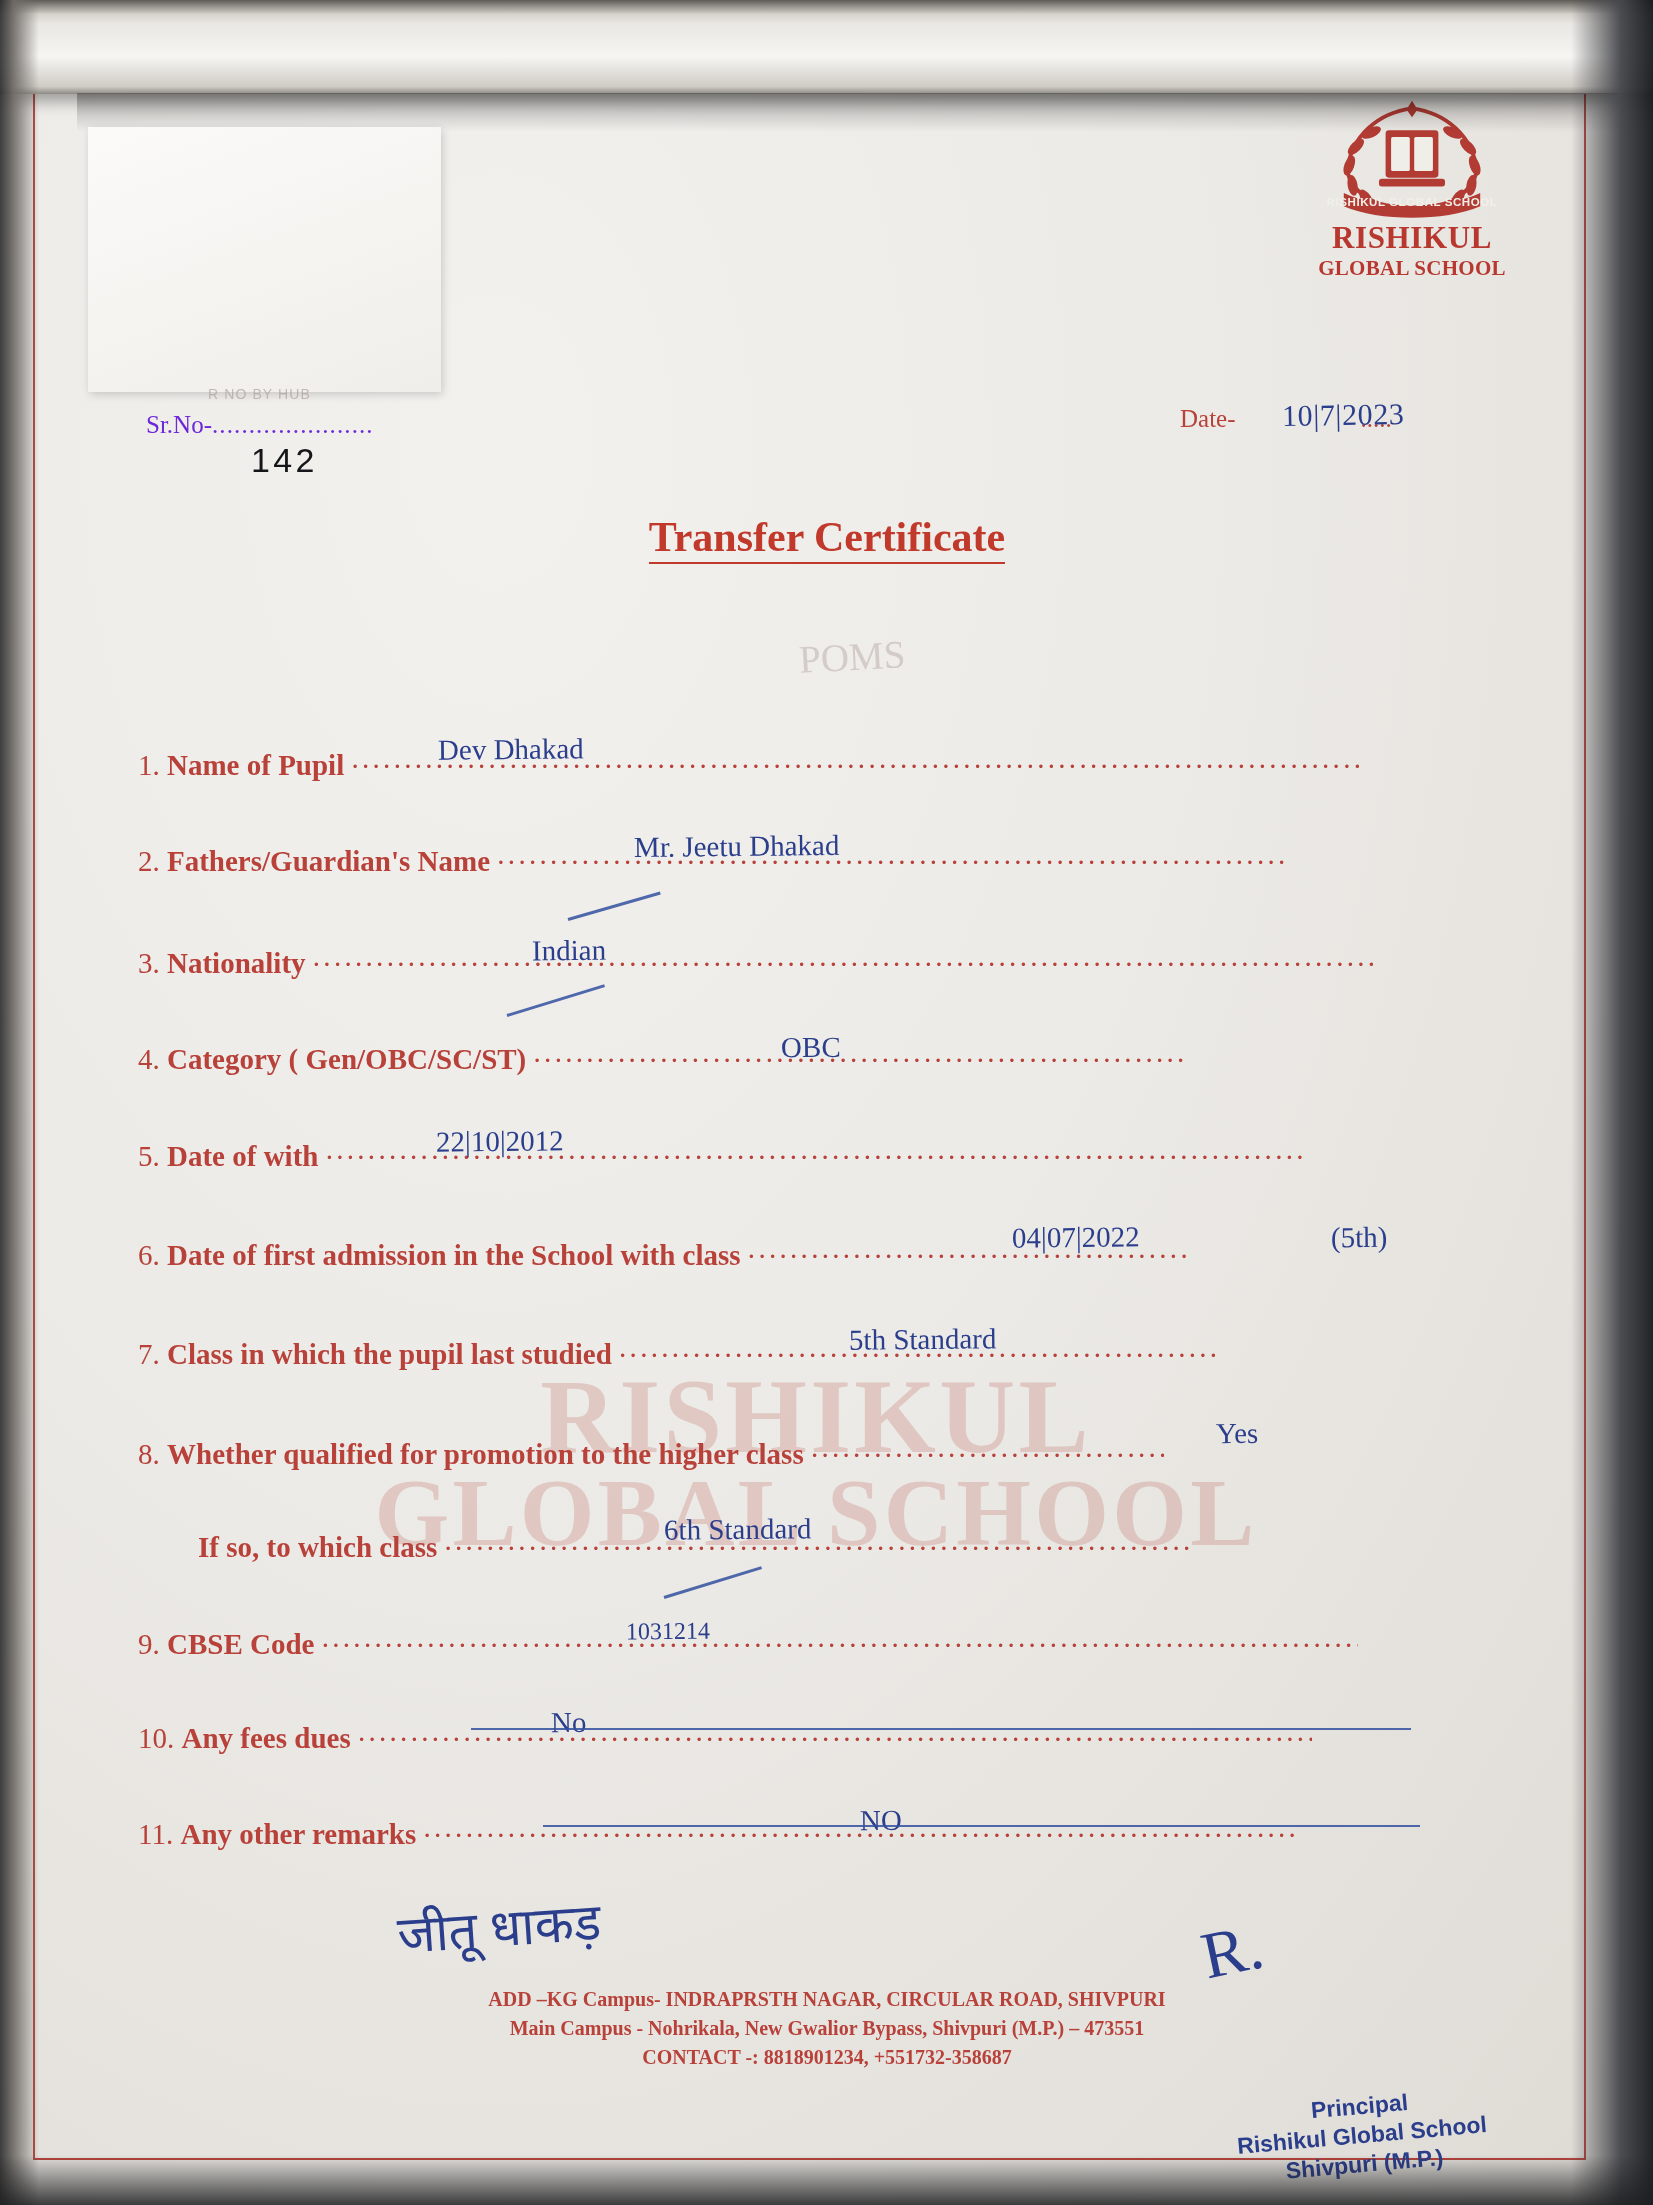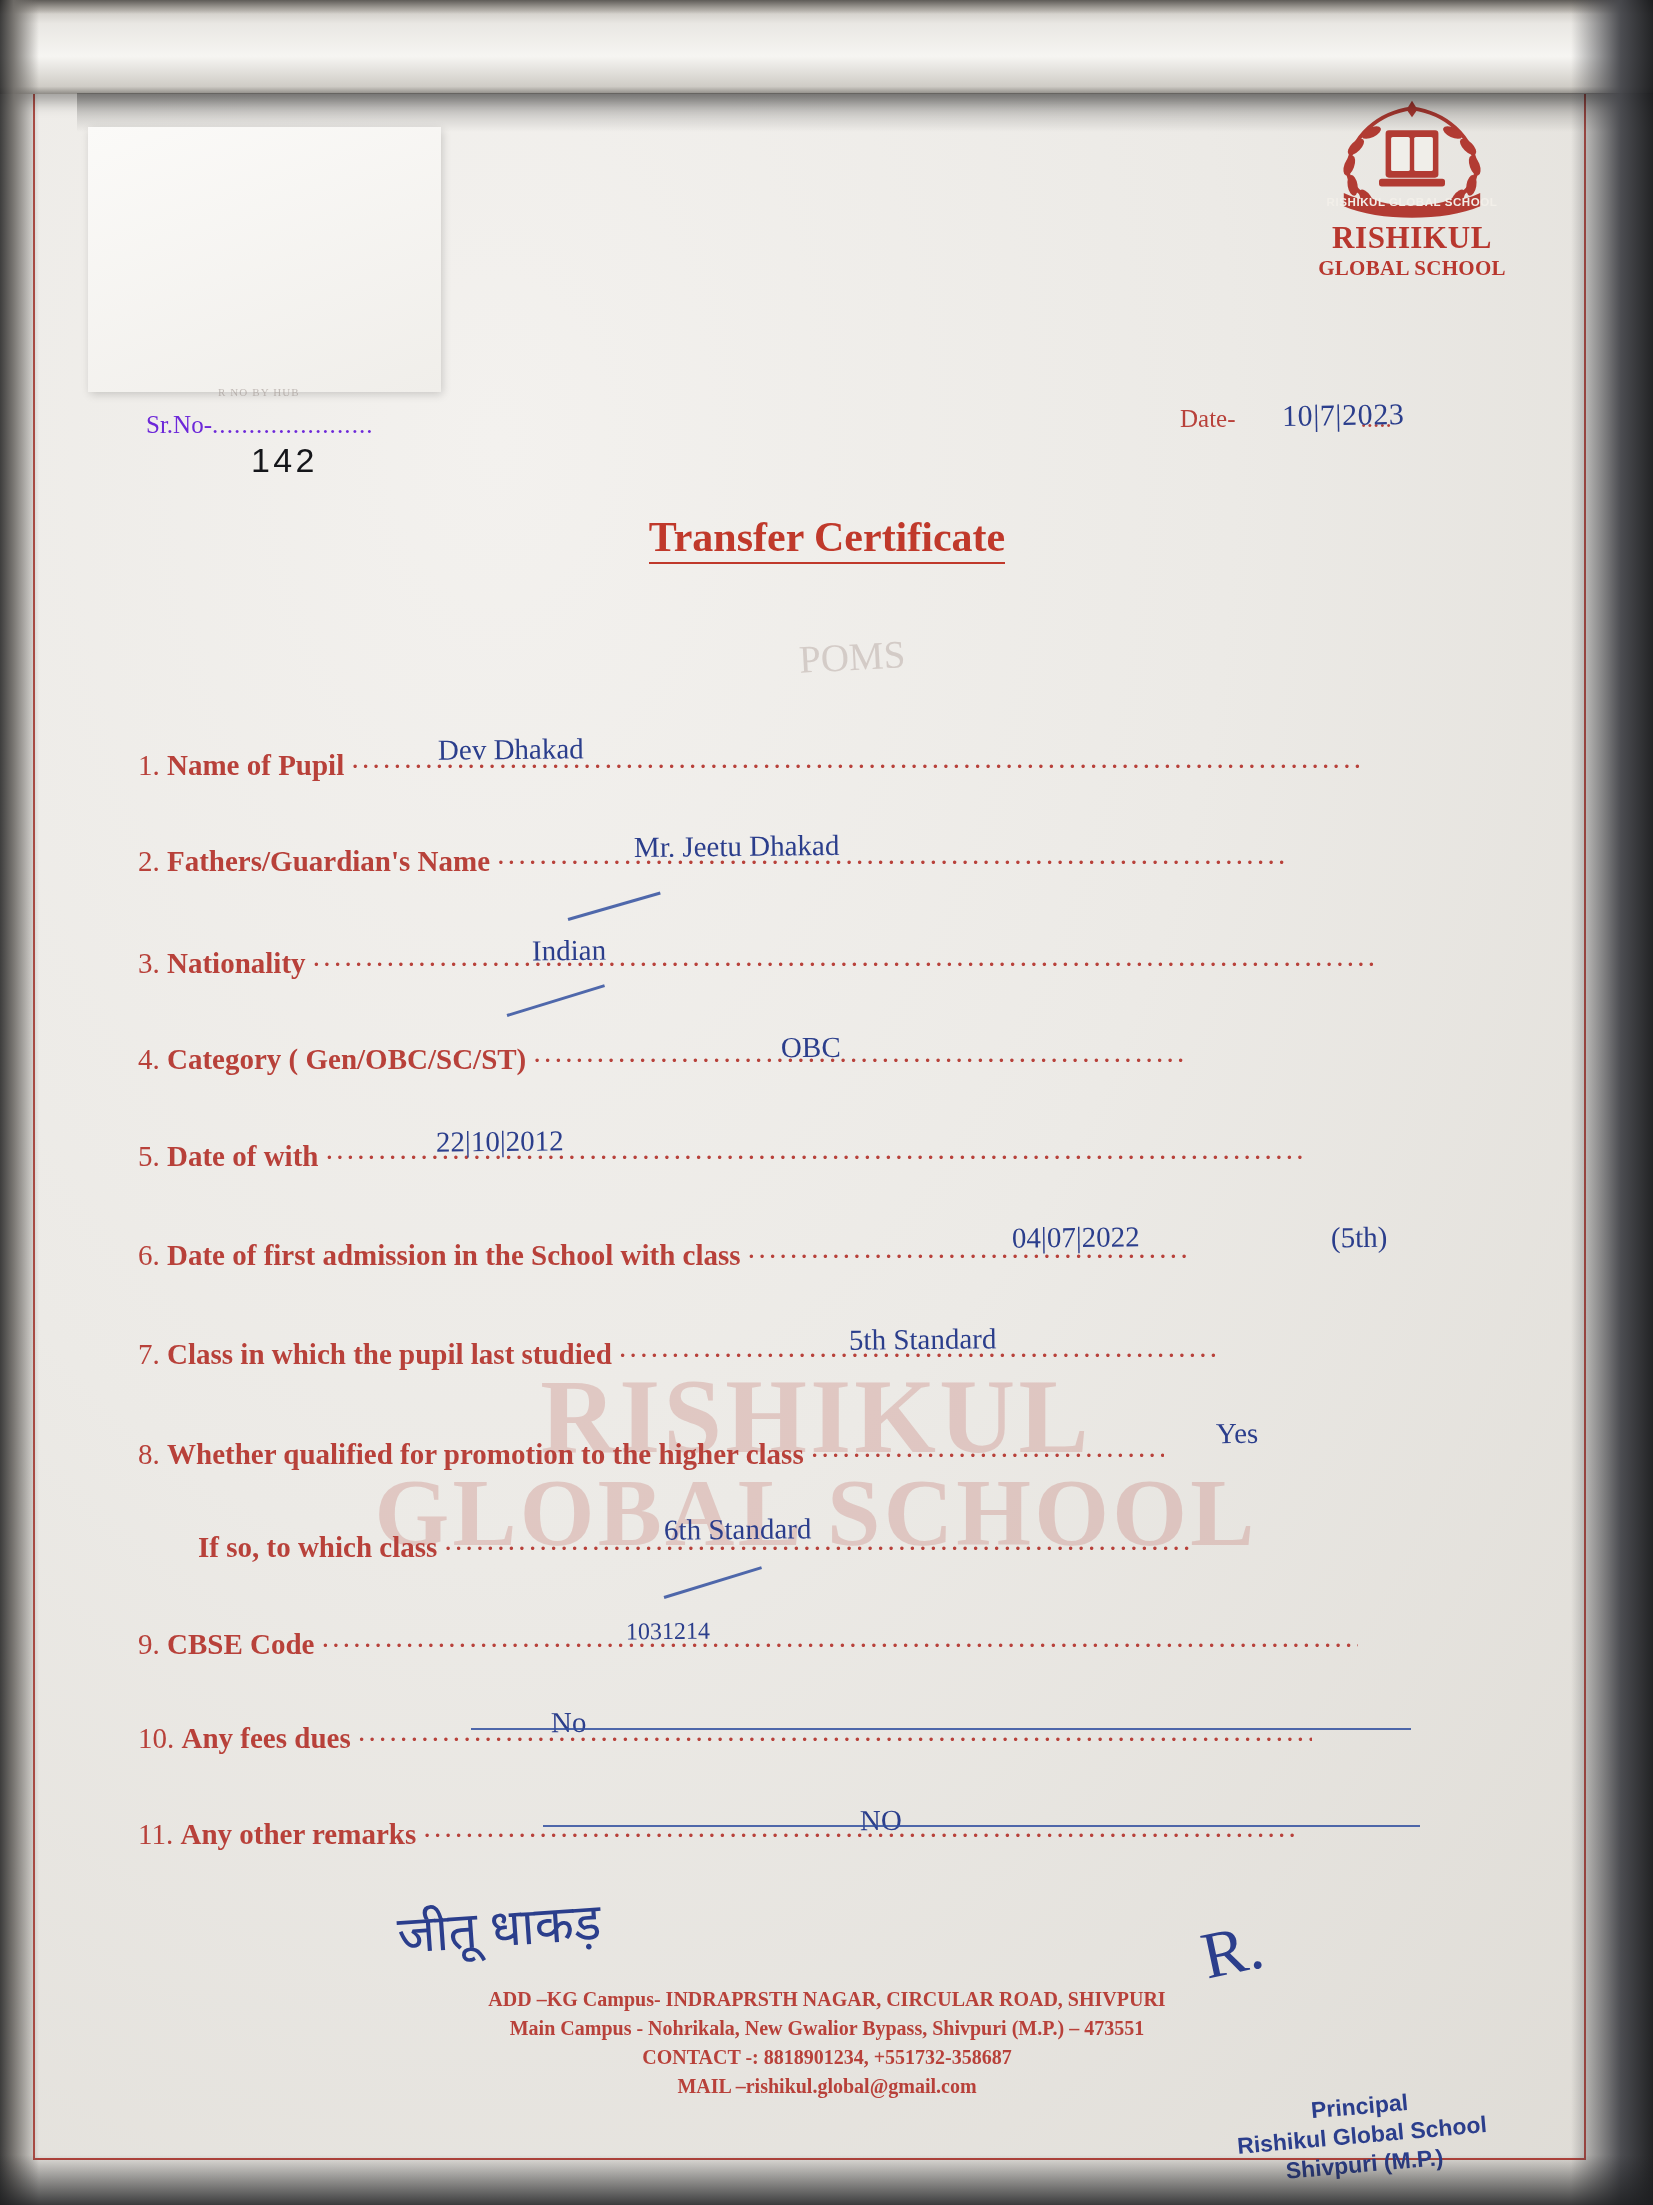--- a/index.html
+++ b/index.html
@@ -116,23 +116,23 @@
     position: absolute;
     left: 251px; top: 441px;
     font-family: "Liberation Sans", sans-serif;
     font-weight: normal;
     font-size: 34px;
     color: #15161a;
     letter-spacing: 3.3px;
   }
   .faint-stamp {
     position: absolute;
-    left: 218px; top: 386px;
-    font-family: Liberation Serif, serif;
-    font-size: 11px;
+    left: 208px; top: 386px;
+    font-family: Liberation Sans, sans-serif;
+    font-size: 14px;
     color: #9a8f8a;
     letter-spacing: 1.1px;
     opacity: .55;
   }
   .datefield {
     position: absolute;
     left: 1180px; top: 405px;
     font-size: 25px;
     color: #b8413a;
   }
@@ -433,21 +433,20 @@
 
   </div>
 
   <div class="sign-left">जीतू धाकड़</div>
   <div class="sign-right">R.</div>
 
   <div class="footer">
     <div>ADD –KG Campus-  INDRAPRSTH NAGAR, CIRCULAR ROAD, SHIVPURI</div>
     <div>Main Campus - Nohrikala, New Gwalior Bypass, Shivpuri (M.P.) – 473551</div>
     <div>CONTACT -: 8818901234, +551732-358687</div>
-    <div>MAIL –rishikul.global@gmail.com</div>
   </div>
 
   <div class="principal">
     <div>Principal</div>
     <div>Rishikul Global School</div>
     <div>Shivpuri (M.P.)</div>
   </div>
 
   <div class="paper-shade-left"></div>
   <div class="paper-shade-right"></div>

